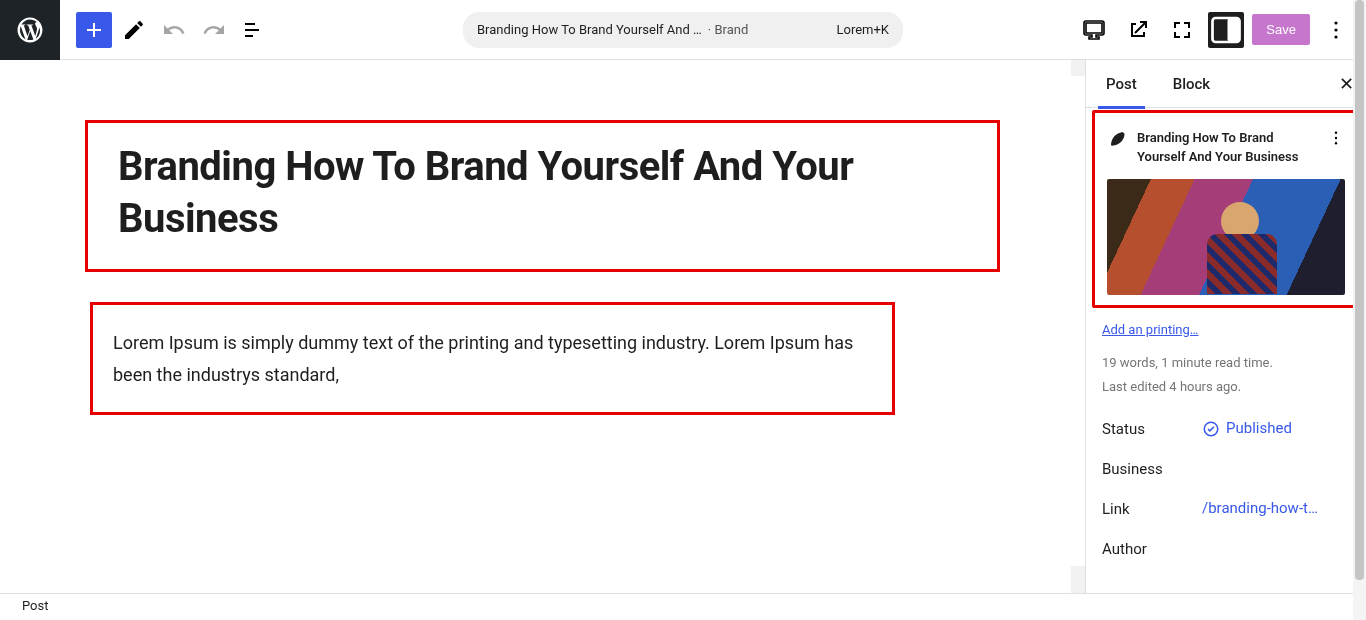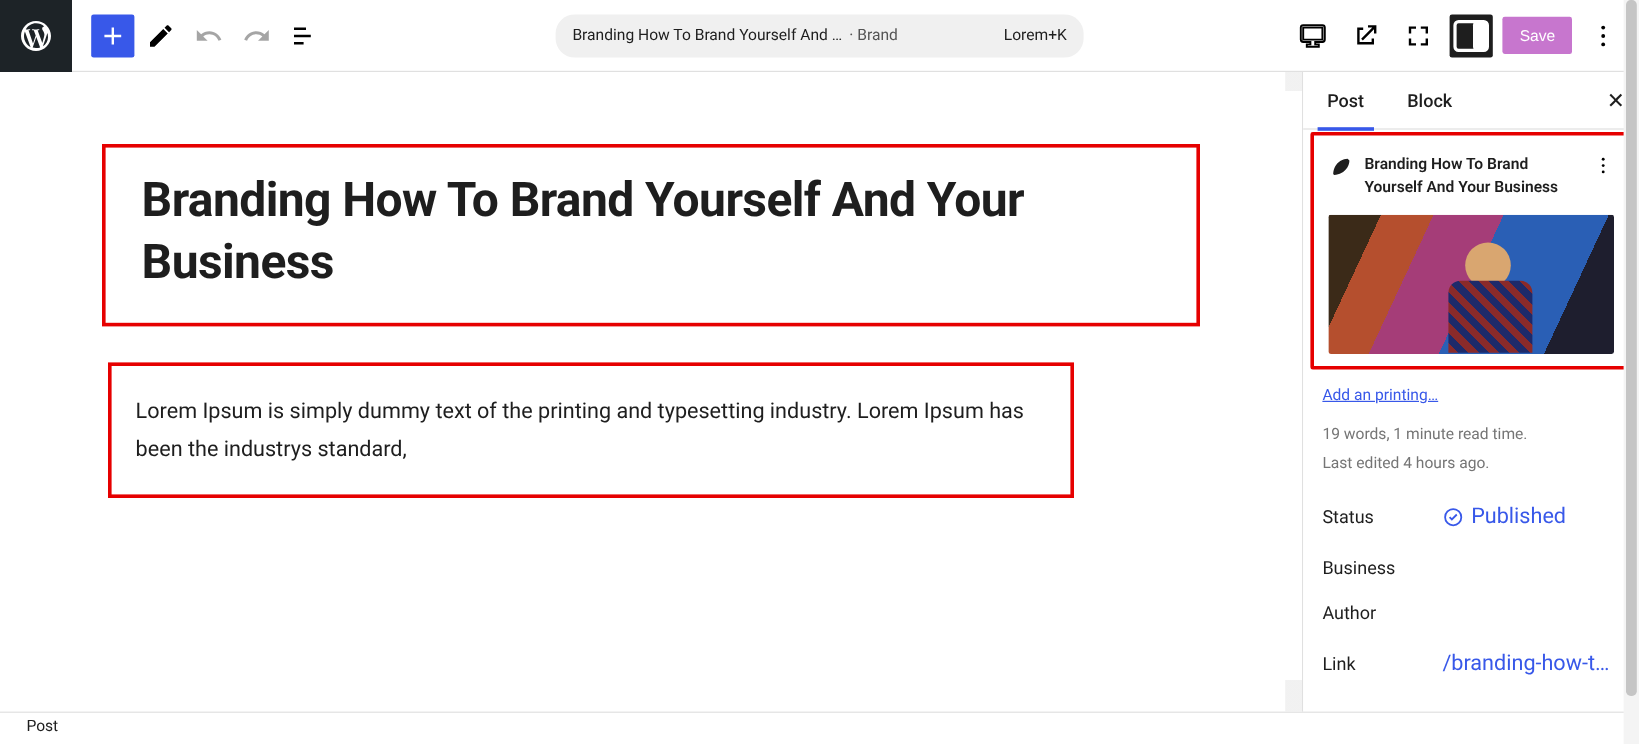--- a/index.html
+++ b/index.html
@@ -54,21 +54,21 @@
 .featured-img .bg { position:absolute; inset:0; background: linear-gradient(115deg, #3b2a18 0 15%, #b54f2e 15% 30%, #a53d78 30% 50%, #2a5fb5 50% 80%, #1e1e2e 80% 100%); }
 .featured-img .fig { position:absolute; left:48%; top:20%; width:38px; height:38px; border-radius:50%; background:#d9a670; }
 .featured-img .fig2 { position:absolute; left:42%; top:48%; width:70px; height:60px; background: repeating-linear-gradient(45deg,#8a2a2a 0 6px,#1e2a6a 6px 12px); border-radius: 10px 10px 0 0; }
 
 .excerpt-link { color: #3858e9; text-decoration: underline; padding: 0 16px; font-size: 13px; display:block; margin-top: 8px; cursor:pointer; }
 .meta-block { padding: 14px 32px 0 16px; color: #757575; font-size: 13px; line-height: 1.9; }
 
 .field-grid { padding: 8px 16px 0 16px; }
 .field-row { display: flex; align-items: center; padding: 10px 0; }
 .field-label { width: 100px; font-size: 15px; color: #1e1e1e; }
-.field-value { flex: 1; font-size: 18px; color: #3858e9; line-height: 1.45; cursor:pointer; }
+.field-value { flex: 1; font-size: 15px; color: #3858e9; line-height: 1.45; cursor:pointer; }
 .status-val { display:flex; align-items:center; gap:6px; }
 .status-val svg { width:18px; height:18px; stroke:#3858e9; fill:none; stroke-width:2; }
 
 .footer-crumb { position:absolute; bottom:0; left:0; right:0; height:27px; border-top:1px solid #e0e0e0; font-size:13px; padding: 4px 22px; color:#1e1e1e; }
 
 .outer-scroll { position:absolute; right:0; top:0; width:13px; height:100%; background:#f4f4f4; }
 .outer-scroll .thumb { position:absolute; top:0; left:2px; right:2px; height:580px; background:#c5c5c5; border-radius:4px; }
 </style>
 </head>
 <body>
@@ -206,27 +206,27 @@
               <circle cx="12" cy="12" r="9"></circle>
               <path d="M8 12l2.5 2.5L16 9"></path>
             </svg>
           <span>Published</span>
         </div>
       </div>
       <div class="field-row">
         <div class="field-label">Business</div>
       </div>
       <div class="field-row">
+        <div class="field-label">Link</div>
+        <div class="field-value">/branding-how-t…</div>
+      </div>
+      <div class="field-row">
         <div class="field-label">Author</div>
         <div class="field-value"></div>
       </div>
-      <div class="field-row">
-        <div class="field-label">Link</div>
-        <div class="field-value">/branding-how-t…</div>
-      </div>
     </div>
   </div>
 </div>
 
 <div class="footer-crumb"><span>Post</span></div>
 
 <div class="outer-scroll">
     <div class="thumb"></div>
   </div>
 

